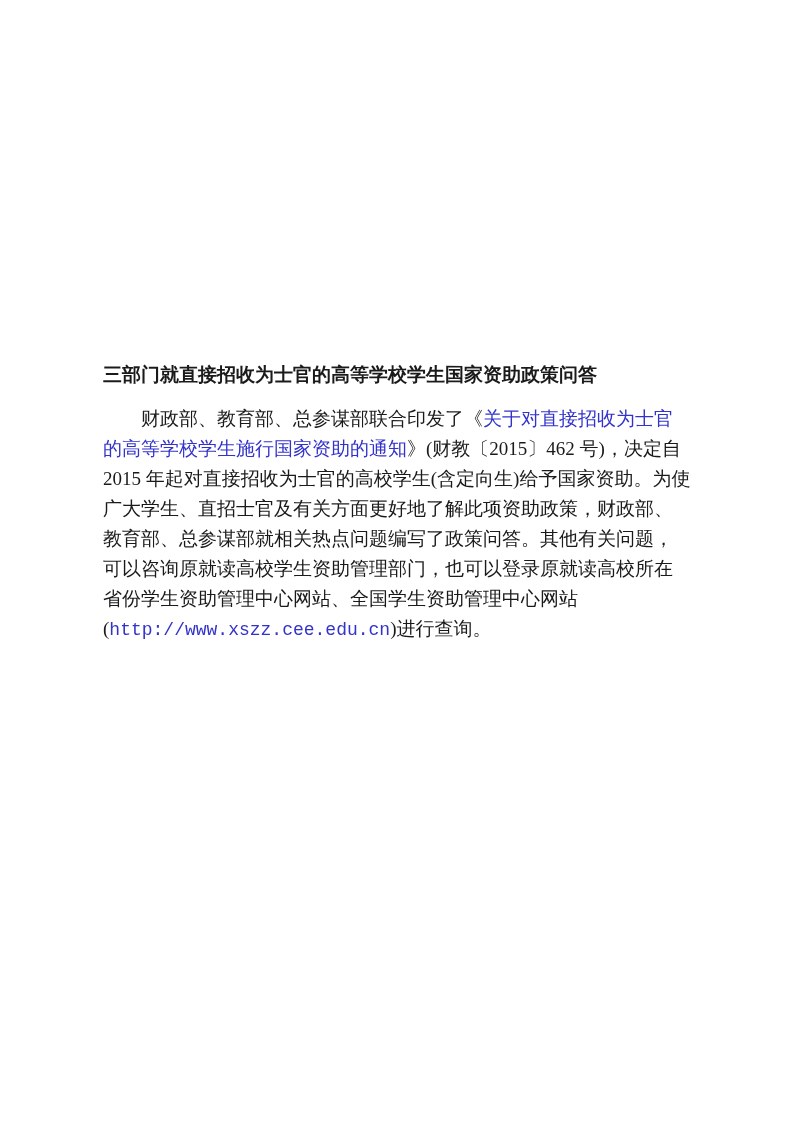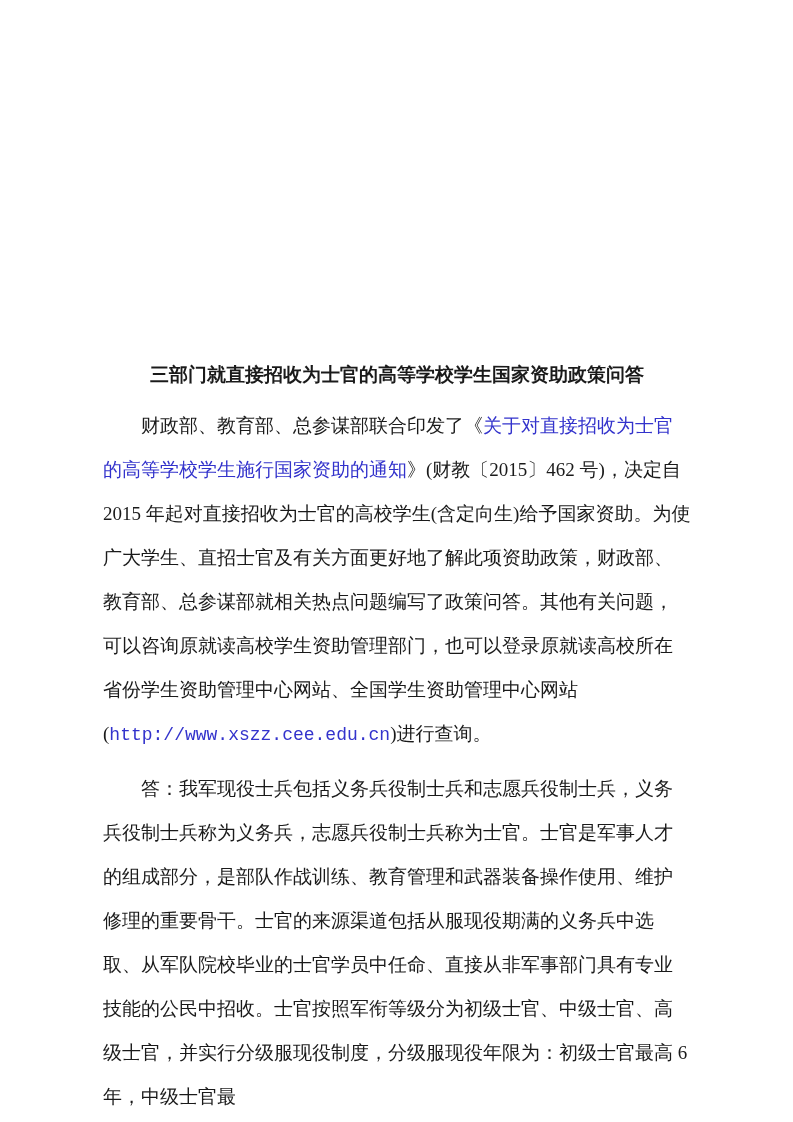--- a/index.html
+++ b/index.html
@@ -23,27 +23,26 @@
     width: 588px;
   }
   .top-spacer {
     height: 356px;
   }
   .doc-title {
     margin: 0;
     font-size: 19px;
     font-weight: 700;
     line-height: 38px;
-    text-align: center;
     color: #1a1a1a;
   }
   .para {
     margin: 10px 0 0 0;
     font-size: 19px;
-    line-height: 44px;
+    line-height: 30px;
     text-align: left;
     text-indent: 38px;
     word-break: normal;
   }
   a.doc-link {
     color: #3333cc;
     text-decoration: none;
     cursor: pointer;
   }
   .url-font {
@@ -60,16 +59,15 @@
 <div class="page">
   <div class="content">
 
     <div class="top-spacer"></div>
 
     <h1 class="doc-title">三部门就直接招收为士官的高等学校学生国家资助政策问答</h1>
 
     <p class="para"><span>财政部、教育部、总参谋部联合印发了《</span><a class="doc-link">关于对直接招收为士官的高等学校学生施行国家资助的通知</a><span>》(财教〔2015〕462 号)，决定自 2015 年起对直接招收为士官的高校学生(含定向生)给予国家资助。为使广大学生、直招士官及有关方面更好地了解此项资助政策，财政部、教育部、总参谋部就相关热点问题编写了政策问答。其他有关问题，可以咨询原就读高校学生资助管理部门，也可以登录原就读高校所在省份学生资助管理中心网站、全国学生资助管理中心网站</span><span class="nowrap"><span>(</span><a class="doc-link url-font">http://www.xszz.cee.edu.cn</a><span>)</span></span><span>进行查询。</span></p>
 
 
-    <p class="para">答：我军现役士兵包括义务兵役制士兵和志愿兵役制士兵，义务兵役制士兵称为义务兵，志愿兵役制士兵称为士官。士官是军事人才的组成部分，是部队作战训练、教育管理和武器装备操作使用、维护修理的重要骨干。士官的来源渠道包括从服现役期满的义务兵中选取、从军队院校毕业的士官学员中任命、直接从非军事部门具有专业技能的公民中招收。士官按照军衔等级分为初级士官、中级士官、高级士官，并实行分级服现役制度，分级服现役年限为：初级士官最高 6 年，中级士官最</p>
 
   </div>
 </div>
 
 </body></html>

